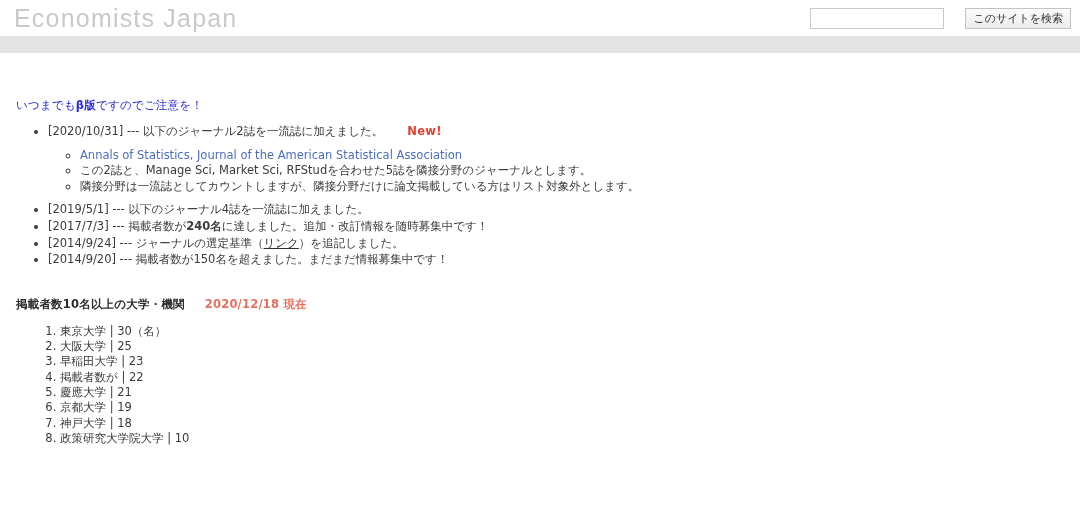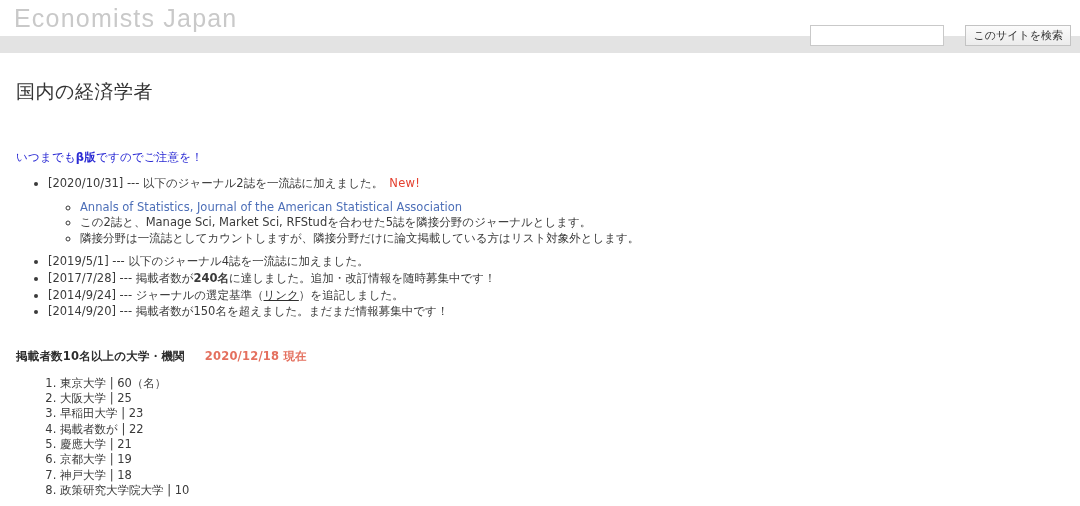--- a/index.html
+++ b/index.html
@@ -26,21 +26,21 @@
     font-size: 25px;
     font-weight: 400;
     letter-spacing: 1.2px;
     color: #c9c9c9;
     margin: 2px 0 0 14px;
     line-height: 32px;
     white-space: nowrap;
   }
   .search-area {
     position: absolute;
-    top: 25px;
+    top: 8px;
     right: 9px;
     display: flex;
     align-items: stretch;
     gap: 21px;
   }
   .search-input {
     width: 134px;
     height: 21px;
     border: 1px solid #c9c9c9;
     background: #ffffff;
@@ -100,21 +100,21 @@
     color: #3a3a3a;
   }
   ul.updates > li { margin: 0 0 1px 0; line-height: 15.6px; }
   ul.updates ul {
     margin: 8px;
     padding-left: 24px;
     list-style-type: circle;
   }
   ul.updates ul > li { line-height: 15.6px; margin: 0; }
 
-  .new-badge { color: #e4402f; font-weight: normal; margin-left: 6px; letter-spacing:0.3px;}
+  .new-badge { color: #e4402f; font-weight: bold; margin-left: 24px; letter-spacing:0.3px;}
   .jlink { color: #4d6fb8; }
   .ulink { color: #2f2f2f; text-decoration: underline; }
   .bold { font-weight: bold; }
 
   .section-head {
     margin-top: 29px;
     font-size: 11.5px;
     font-weight: bold;
     color: #2c2c2c;
     font-family: "DejaVu Sans", "Liberation Sans", sans-serif;
@@ -141,21 +141,20 @@
     <div class="search-area">
       <input class="search-input" type="text" placeholder="" style="">
       <button class="search-button">このサイトを検索</button>
     </div>
   </div>
 
   <div class="nav-band"></div>
 
   <div class="content">
 
-    <h1 class="page-title">国内の経済学者</h1>
 
     <div class="beta-notice">
       <span>いつまでも</span><b>β版</b><span>ですのでご注意を！</span>
     </div>
 
     <ul class="updates">
 
       <li>
         <span>[2020/10/31] --- 以下のジャーナル2誌を一流誌に加えました。</span><span class="new-badge">New!</span>
         <ul>
@@ -163,37 +162,37 @@
           <li>この2誌と、Manage Sci, Market Sci, RFStudを合わせた5誌を隣接分野のジャーナルとします。</li>
           <li>隣接分野は一流誌としてカウントしますが、隣接分野だけに論文掲載している方はリスト対象外とします。</li>
         </ul>
       </li>
 
       <li>
         <span>[2019/5/1] --- 以下のジャーナル4誌を一流誌に加えました。</span>
       </li>
 
       <li>
-        <span>[2017/7/28] --- 掲載者数が</span><span class="bold">240名</span><span>に達しました。追加・改訂情報を随時募集中です！</span>
+        <span>[2017/7/3] --- 掲載者数が</span><span class="bold">240名</span><span>に達しました。追加・改訂情報を随時募集中です！</span>
       </li>
 
       <li>
         <span>[2014/9/24] --- ジャーナルの選定基準（</span><span class="ulink">リンク</span><span>）を追記しました。</span>
       </li>
 
       <li>[2014/9/20] --- 掲載者数が150名を超えました。まだまだ情報募集中です！</li>
 
     </ul>
 
     <div class="section-head">
       <span>掲載者数</span><span>10名</span><span>以上の大学・機関</span><span class="asof">2020/12/18 現在</span>
     </div>
 
     <ol class="univ-list">
-      <li><span>東京大学</span> <span>|</span> <span>60（名）</span></li>
+      <li><span>東京大学</span> <span>|</span> <span>30（名）</span></li>
       <li><span>大阪大学</span> <span>|</span> <span>25</span></li>
       <li><span>早稲田大学</span> <span>|</span> <span>23</span></li>
       <li><span>掲載者数が</span> <span>|</span> <span>22</span></li>
       <li><span>慶應大学</span> <span>|</span> <span>21</span></li>
       <li><span>京都大学</span> <span>|</span> <span>19</span></li>
       <li><span>神戸大学</span> <span>|</span> <span>18</span></li>
       <li><span>政策研究大学院大学</span> <span>|</span> <span>10</span></li>
     </ol>
 
   </div>

